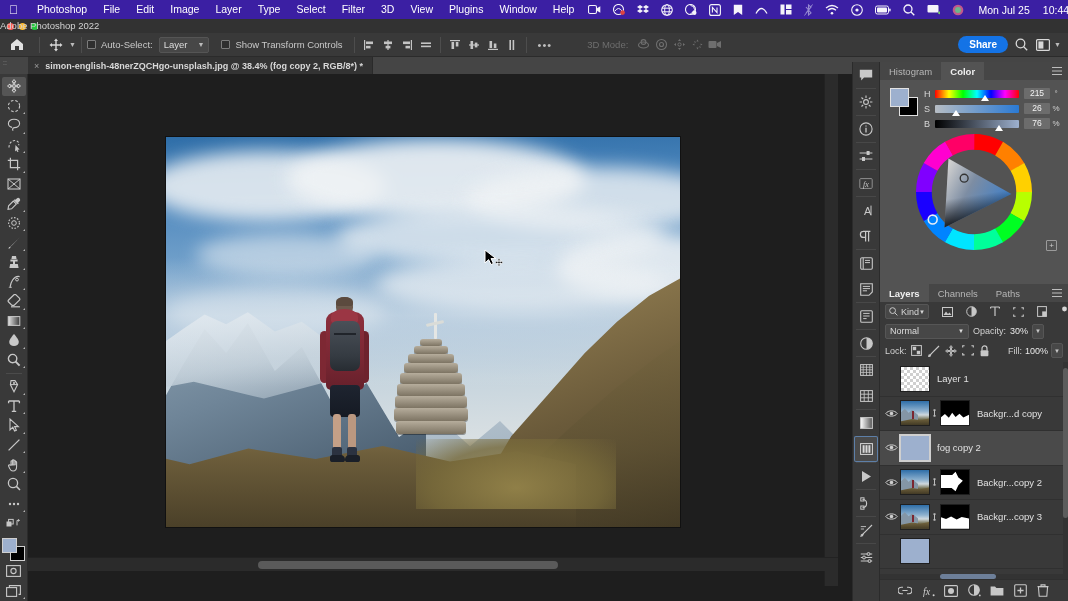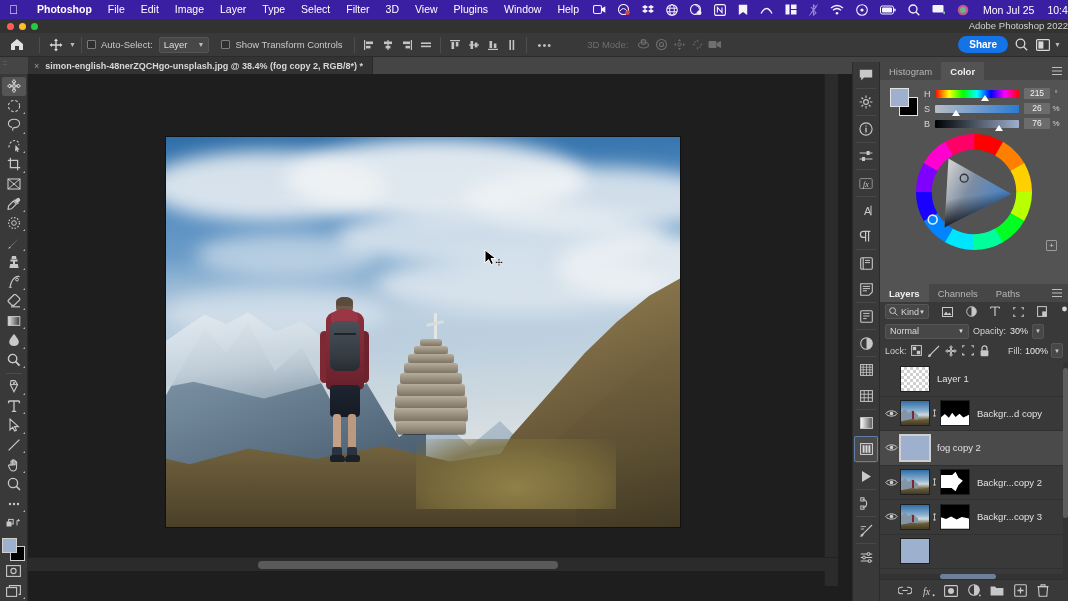--- a/index.html
+++ b/index.html
@@ -14,37 +14,37 @@
 
   
   .menubar {
     position: absolute; top: 0; left: 0; width: 1068px; height: 19px;
     background: #3b1fa3;
     display: flex; align-items: center;
     color: #fff; font-size: 10.5px;
   }
   .menubar .apple { padding: 0 11px 0 9px; font-size: 12px; line-height: 1; }
   .menubar .mi { padding: 0 8px; white-space: nowrap; line-height: 19px; }
-  .menubar .mi.app-name { font-weight: bold; }
+  .menubar .mi.app-name { font-weight: normal; }
   .menubar .right { margin-left: auto; display: flex; align-items: center; padding-right: 7px; }
   .menubar .right .tray { padding: 0 6px; display: flex; align-items: center; opacity: .95; }
   .menubar .clock { padding: 0 5px 0 8px; font-size: 10.5px; white-space: nowrap; }
   .tray svg { display: block; }
 
   
   .titlebar {
     position: absolute; top: 19px; left: 0; width: 1068px; height: 14px;
     background: #323232;
   }
   .traffic { position: absolute; top: 4px; left: 7px; display: flex; gap: 5px; }
   .traffic i { width: 7px; height: 7px; border-radius: 50%; display: block; }
   .t-red { background: #ff5f57; } .t-yellow { background: #febc2e; } .t-green { background: #28c840; }
   .app-title {
     position: absolute; top: 0; left: 0; width: 100%; height: 14px;
-    text-align: right; line-height: 14px;
+    text-align: left; line-height: 14px;
     color: #d2d2d2; font-size: 9.5px;
   }
 
   
   .optionsbar {
     position: absolute; top: 33px; left: 0; width: 1068px; height: 24px;
     background: #393939; border-bottom: 1px solid #2b2b2b;
     display: flex; align-items: center; color: #c9c9c9; font-size: 9.5px;
   }
   .ob-home { width: 34px; display: flex; justify-content: center; align-items: center; }

